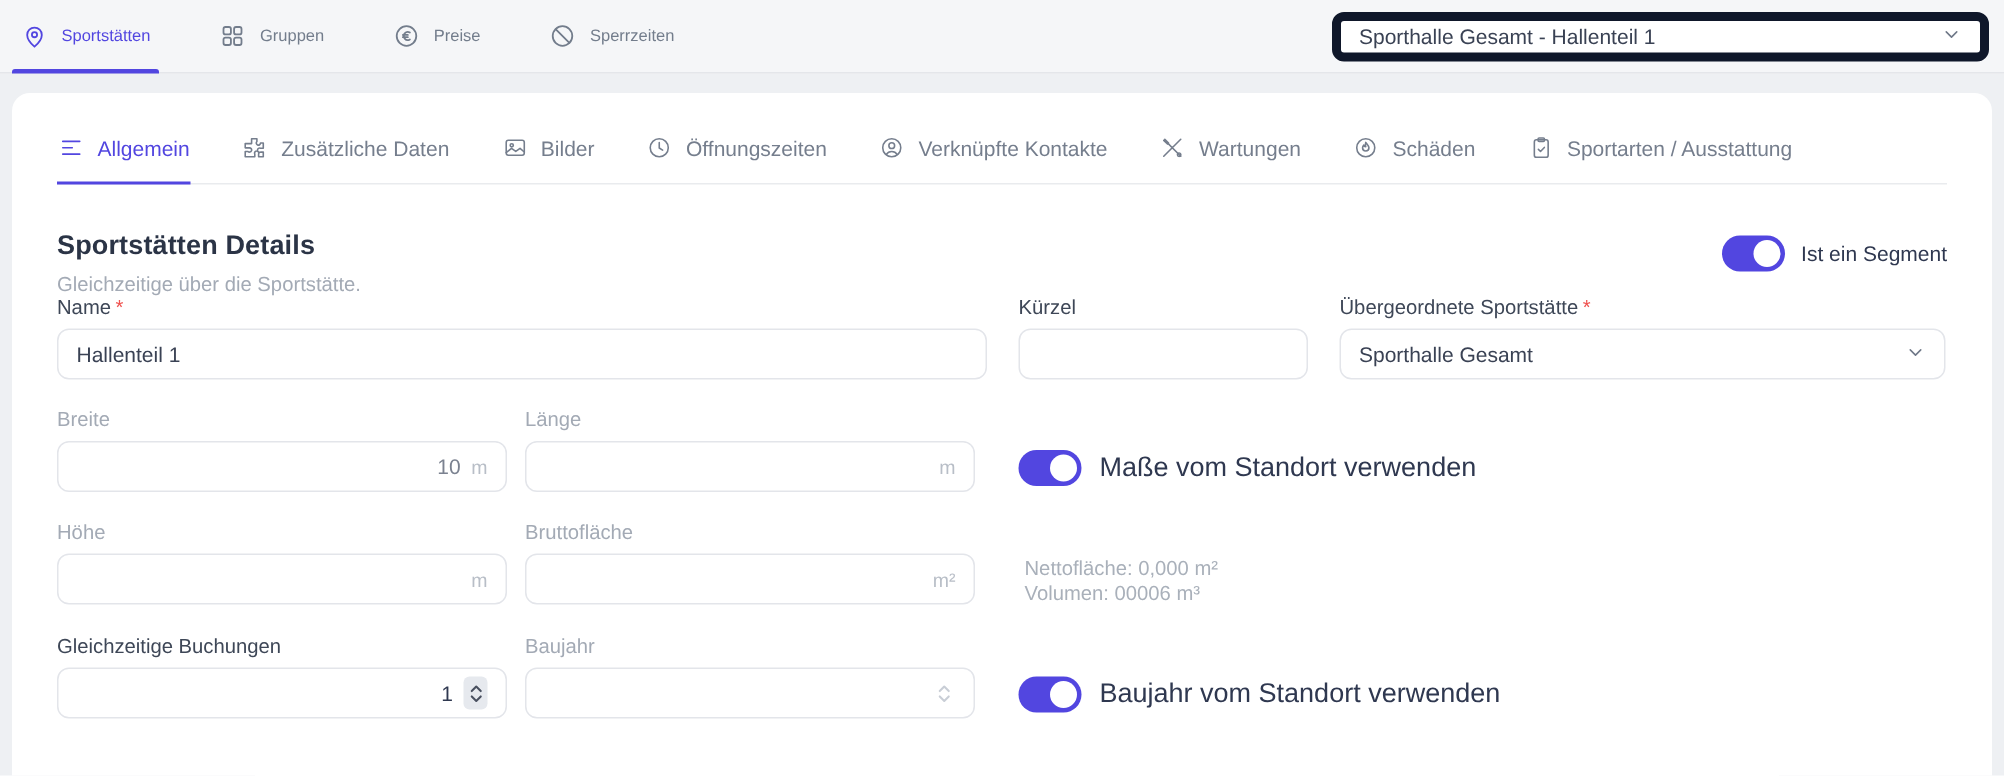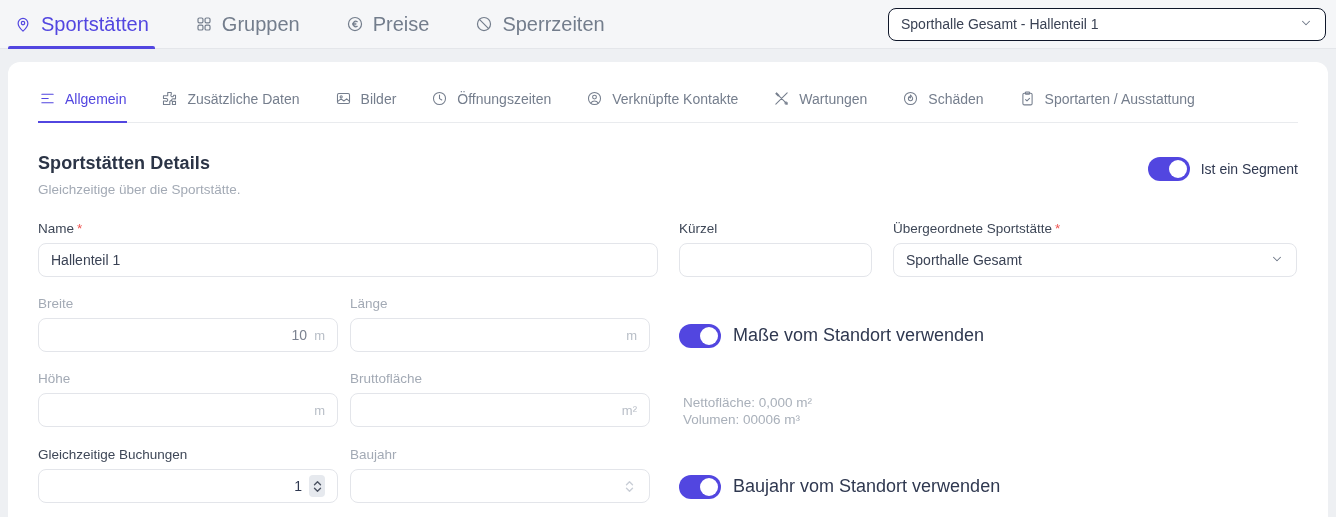--- a/index.html
+++ b/index.html
@@ -10,31 +10,31 @@
     color:#2e3749;
   }
   
   .topbar {
     height:49px; background:#f5f6f8; border-bottom:1px solid #e4e6ea;
     display:flex; align-items:stretch; padding:0 10px 0 12px;
   }
   .topnav { display:flex; align-items:stretch; gap:42px; }
   .topnav-item {
     display:flex; align-items:center; gap:9px; cursor:pointer;
-    color:#737d8c; font-size:20px; position:relative; padding:0 2px;
+    color:#737d8c; font-size:11px; position:relative; padding:0 2px;
   }
   .topnav-item.active { color:#5246e0; }
   .topnav-item.active::after {
     content:""; position:absolute; left:-4px; right:-4px; bottom:-1px;
     height:3px; background:#5246e0; border-radius:2px 2px 0 0;
   }
   .topnav-item svg { width:18px; height:18px; stroke:currentColor; fill:none; stroke-width:1.6; stroke-linecap:round; stroke-linejoin:round; }
   .facility-select {
     margin-left:auto; align-self:center; width:438px; height:33px;
-    background:#fff; border:1px solid #0f172a; border-radius:8px;
+    background:#fff; border:6px solid #0f172a; border-radius:8px;
     display:flex; align-items:center; padding:0 12px; cursor:pointer;
     font-size:14px; color:#3a4254;
   }
   .facility-select .chev { margin-left:auto; }
   .chev svg { width:14px; height:14px; stroke:#6f7888; fill:none; stroke-width:1.8; stroke-linecap:round; stroke-linejoin:round; }
 
   
   .card {
     margin:13px 8px 0; background:#fff; border-radius:12px;
     height:470px; padding:26px 30px 0;
@@ -61,21 +61,21 @@
   .toggle {
     width:42px; height:24px; border-radius:12px; background:#5246e0;
     position:relative; cursor:pointer; flex:none;
   }
   .toggle .knob {
     position:absolute; top:3px; right:3px; width:18px; height:18px;
     border-radius:50%; background:#fff;
   }
 
   
-  .form { margin-top:24px; }
+  .form { }
   .frow { display:flex; gap:21px; margin-top:19px; }
   .frow:first-child { margin-top:0; }
   .field { display:flex; flex-direction:column; }
   .w-name { width:620px; } .w-kurzel { width:193px; } .w-parent { width:404px; }
   .w-half { width:300px; }
   .half-pair { display:flex; gap:12px; width:620px; }
   .flabel { font-size:13.5px; color:#3e4757; margin-bottom:7px; }
   .flabel.dis { color:#a3aab5; }
   .req { color:#ef5350; margin-left:3px; }
   .ibox {

